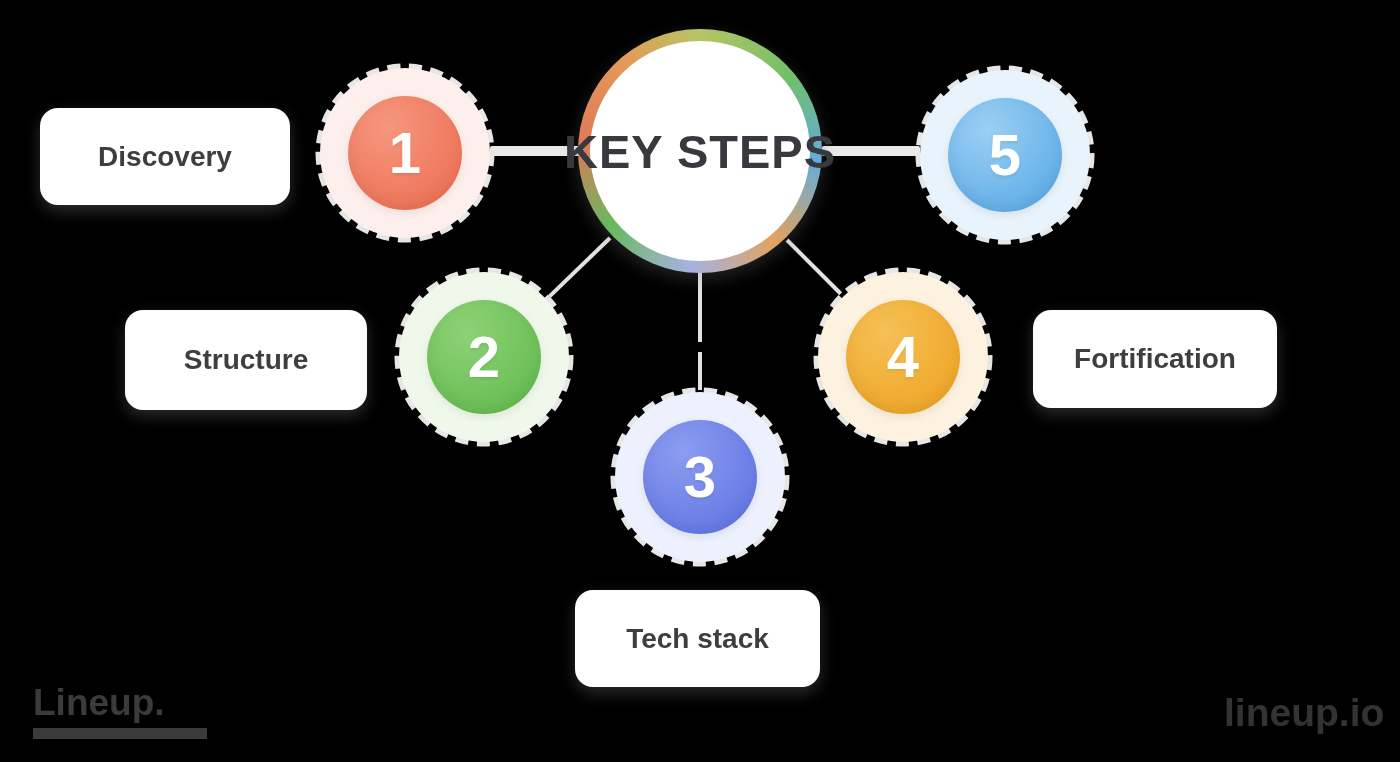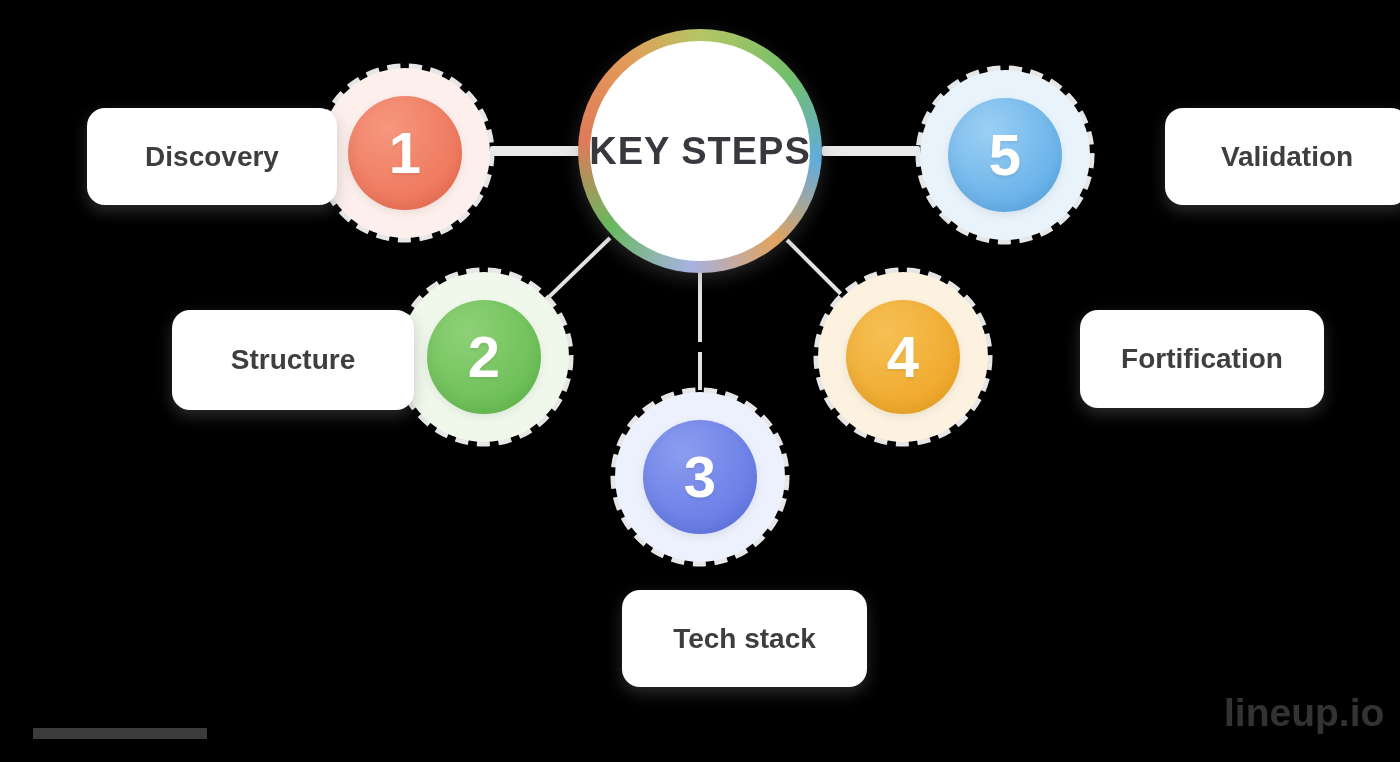--- a/index.html
+++ b/index.html
@@ -10,21 +10,21 @@
   
   .center-ring{
     position:absolute;left:578px;top:29px;width:244px;height:244px;border-radius:50%;
     box-shadow:0 6px 18px rgba(130,130,130,.28);
   }
   .center-inner{
     position:absolute;left:12px;top:12px;width:220px;height:220px;border-radius:50%;
     background:#fff;display:flex;align-items:center;justify-content:center;
   }
   .center-title{
-    font-size:38px;font-weight:bold;color:#38383f;letter-spacing:1px;white-space:nowrap;
+    font-size:47px;font-weight:bold;color:#38383f;letter-spacing:1px;white-space:nowrap;
   }
   
   .conn{position:absolute;background:#e9e9e9;}
   .conn-thick{height:10px;border-radius:2px;}
   .conn-thin{height:4px;background:#e2e2e2;transform-origin:0 50%;}
   .conn-vert{width:4px;background:#e2e2e2;}
   .conn-h-left{left:490px;top:146px;width:90px;}
   .conn-h-right{left:822px;top:146px;width:98px;}
   .conn-d-left{left:610px;top:236px;width:84px;transform:rotate(136deg);}
   .conn-d-right{left:787px;top:238px;width:76px;transform:rotate(45deg);}
@@ -46,21 +46,21 @@
   .step-1{left:310px;top:58px;}
   .step-2{left:389px;top:262px;}
   .step-3{left:605px;top:382px;}
   .step-4{left:808px;top:262px;}
   .step-5{left:910px;top:60px;}
   
   .label-box{
     position:absolute;background:#fff;border-radius:18px;
     display:flex;align-items:center;justify-content:center;
     box-shadow:0 6px 16px rgba(125,125,125,.35);
-    font-size:28px;font-weight:600;color:#3e3e3e;margin-left:47px;
+    font-size:28px;font-weight:600;color:#3e3e3e;
   }
   .box-discovery{left:40px;top:108px;width:250px;height:97px;}
   .box-structure{left:125px;top:310px;width:242px;height:100px;}
   .box-tech{left:575px;top:590px;width:245px;height:97px;}
   .box-fortification{left:1033px;top:310px;width:244px;height:98px;align-items:center;}
   .box-validation{left:1118px;top:108px;width:244px;height:97px;}
   
   .wm-left{position:absolute;left:33px;top:682px;color:#3b3b3b;font-size:37px;font-weight:bold;letter-spacing:0;}
   .wm-left-bar{position:absolute;left:33px;top:728px;width:174px;height:11px;background:#3b3b3b;}
   .wm-right{position:absolute;left:1224px;top:691px;color:#333;font-size:39px;font-weight:bold;}
@@ -138,20 +138,18 @@
   </div>
   <div class="label-box box-tech">
     <span>Tech stack</span>
   </div>
   <div class="label-box box-structure">
     <span>Structure</span>
   </div>
   <div class="label-box box-fortification">
     <span>Fortification</span>
   </div>
-  <div class="label-box box-validation">
-    <span>Validation</span>
-  </div>
 
+  <div class="wm-left">Lineup.</div>
   <div class="wm-left-bar"></div>
   <div class="wm-right">lineup.io</div>
 
 </div>
 
 </body></html>

